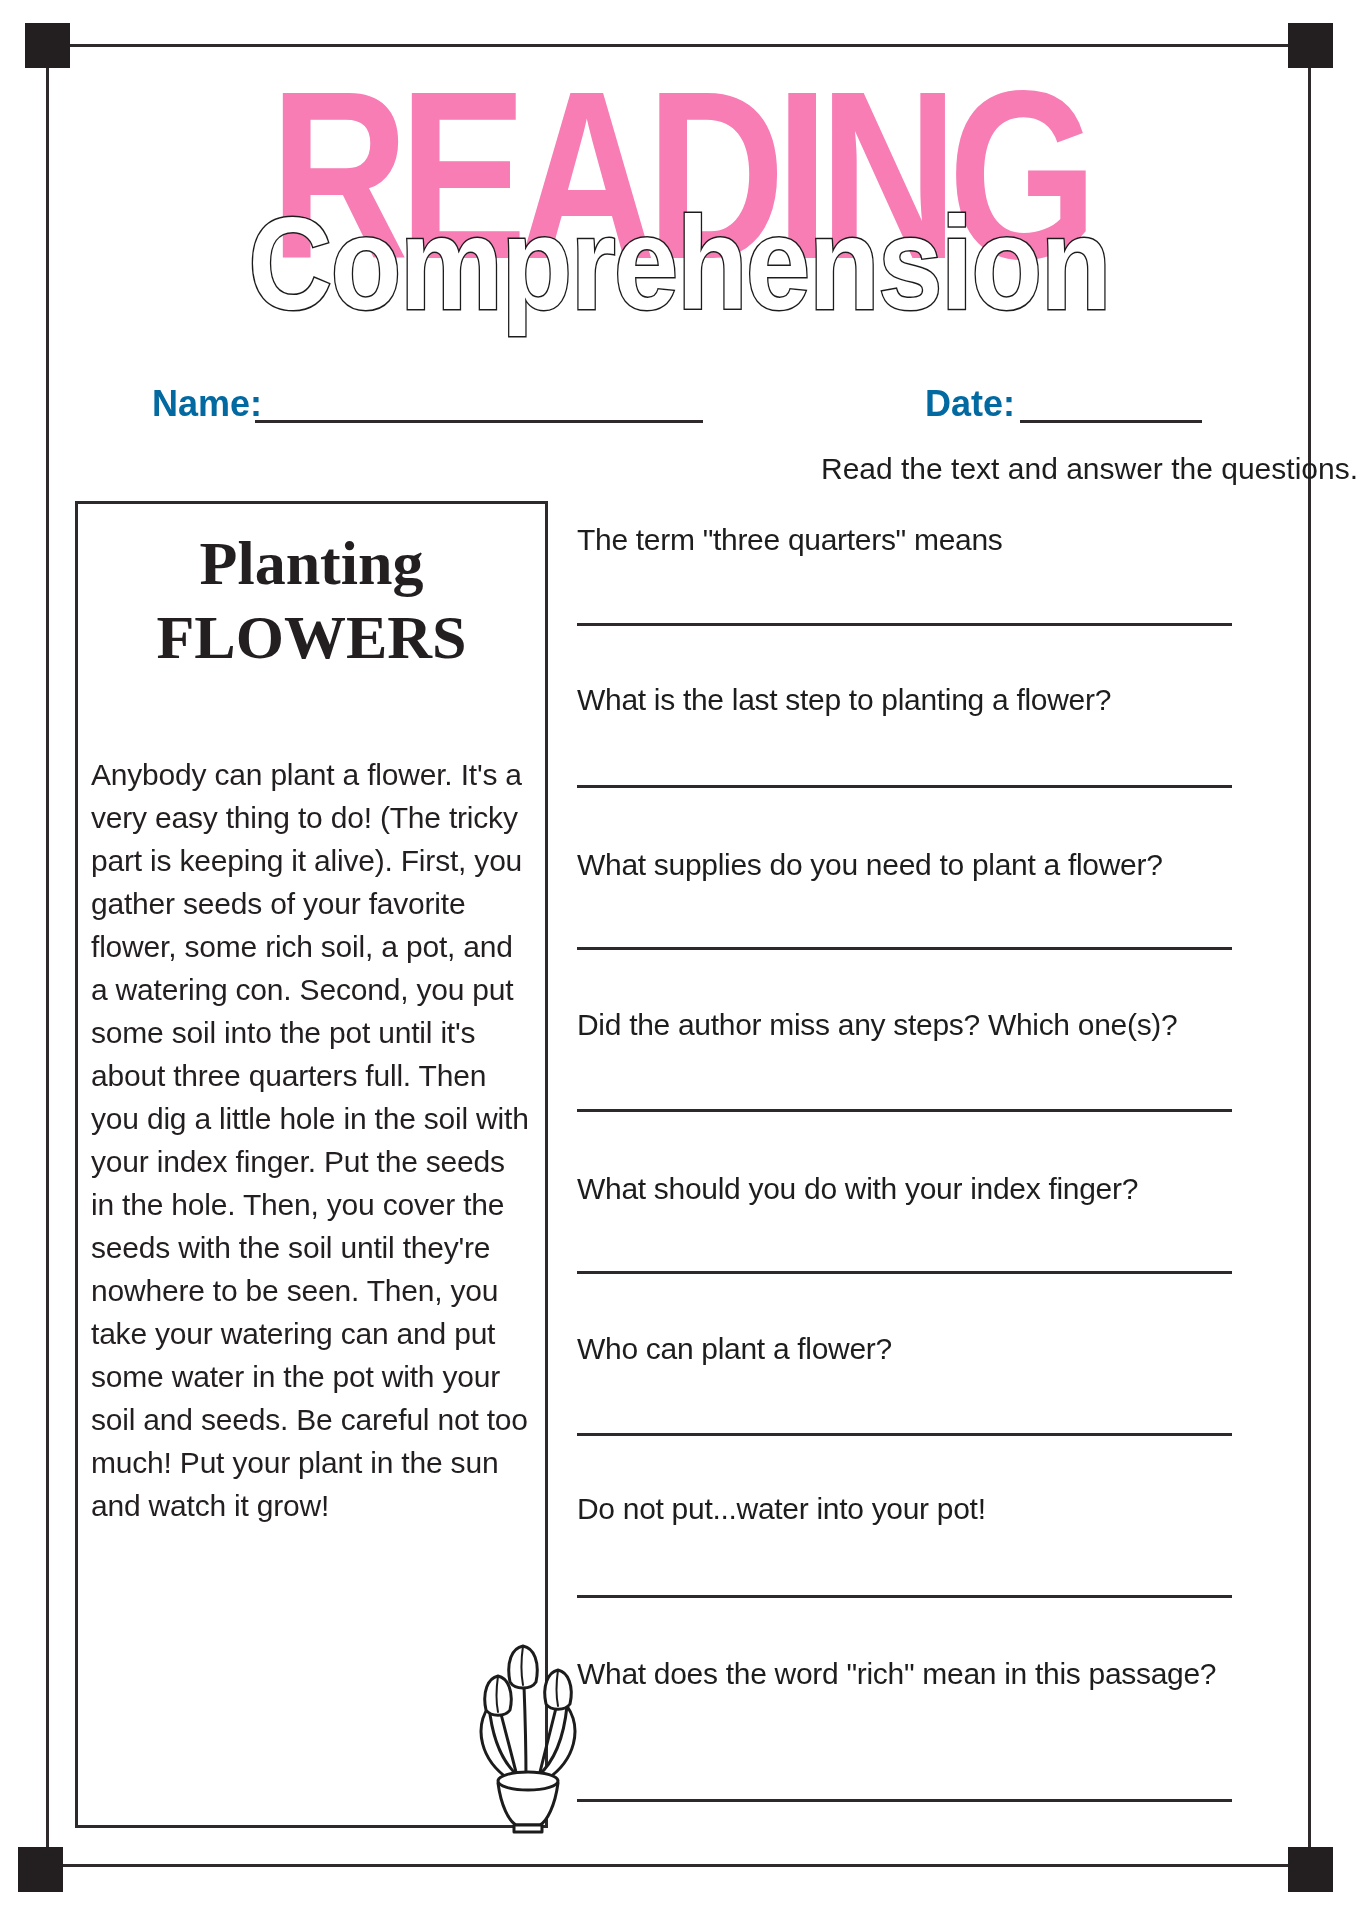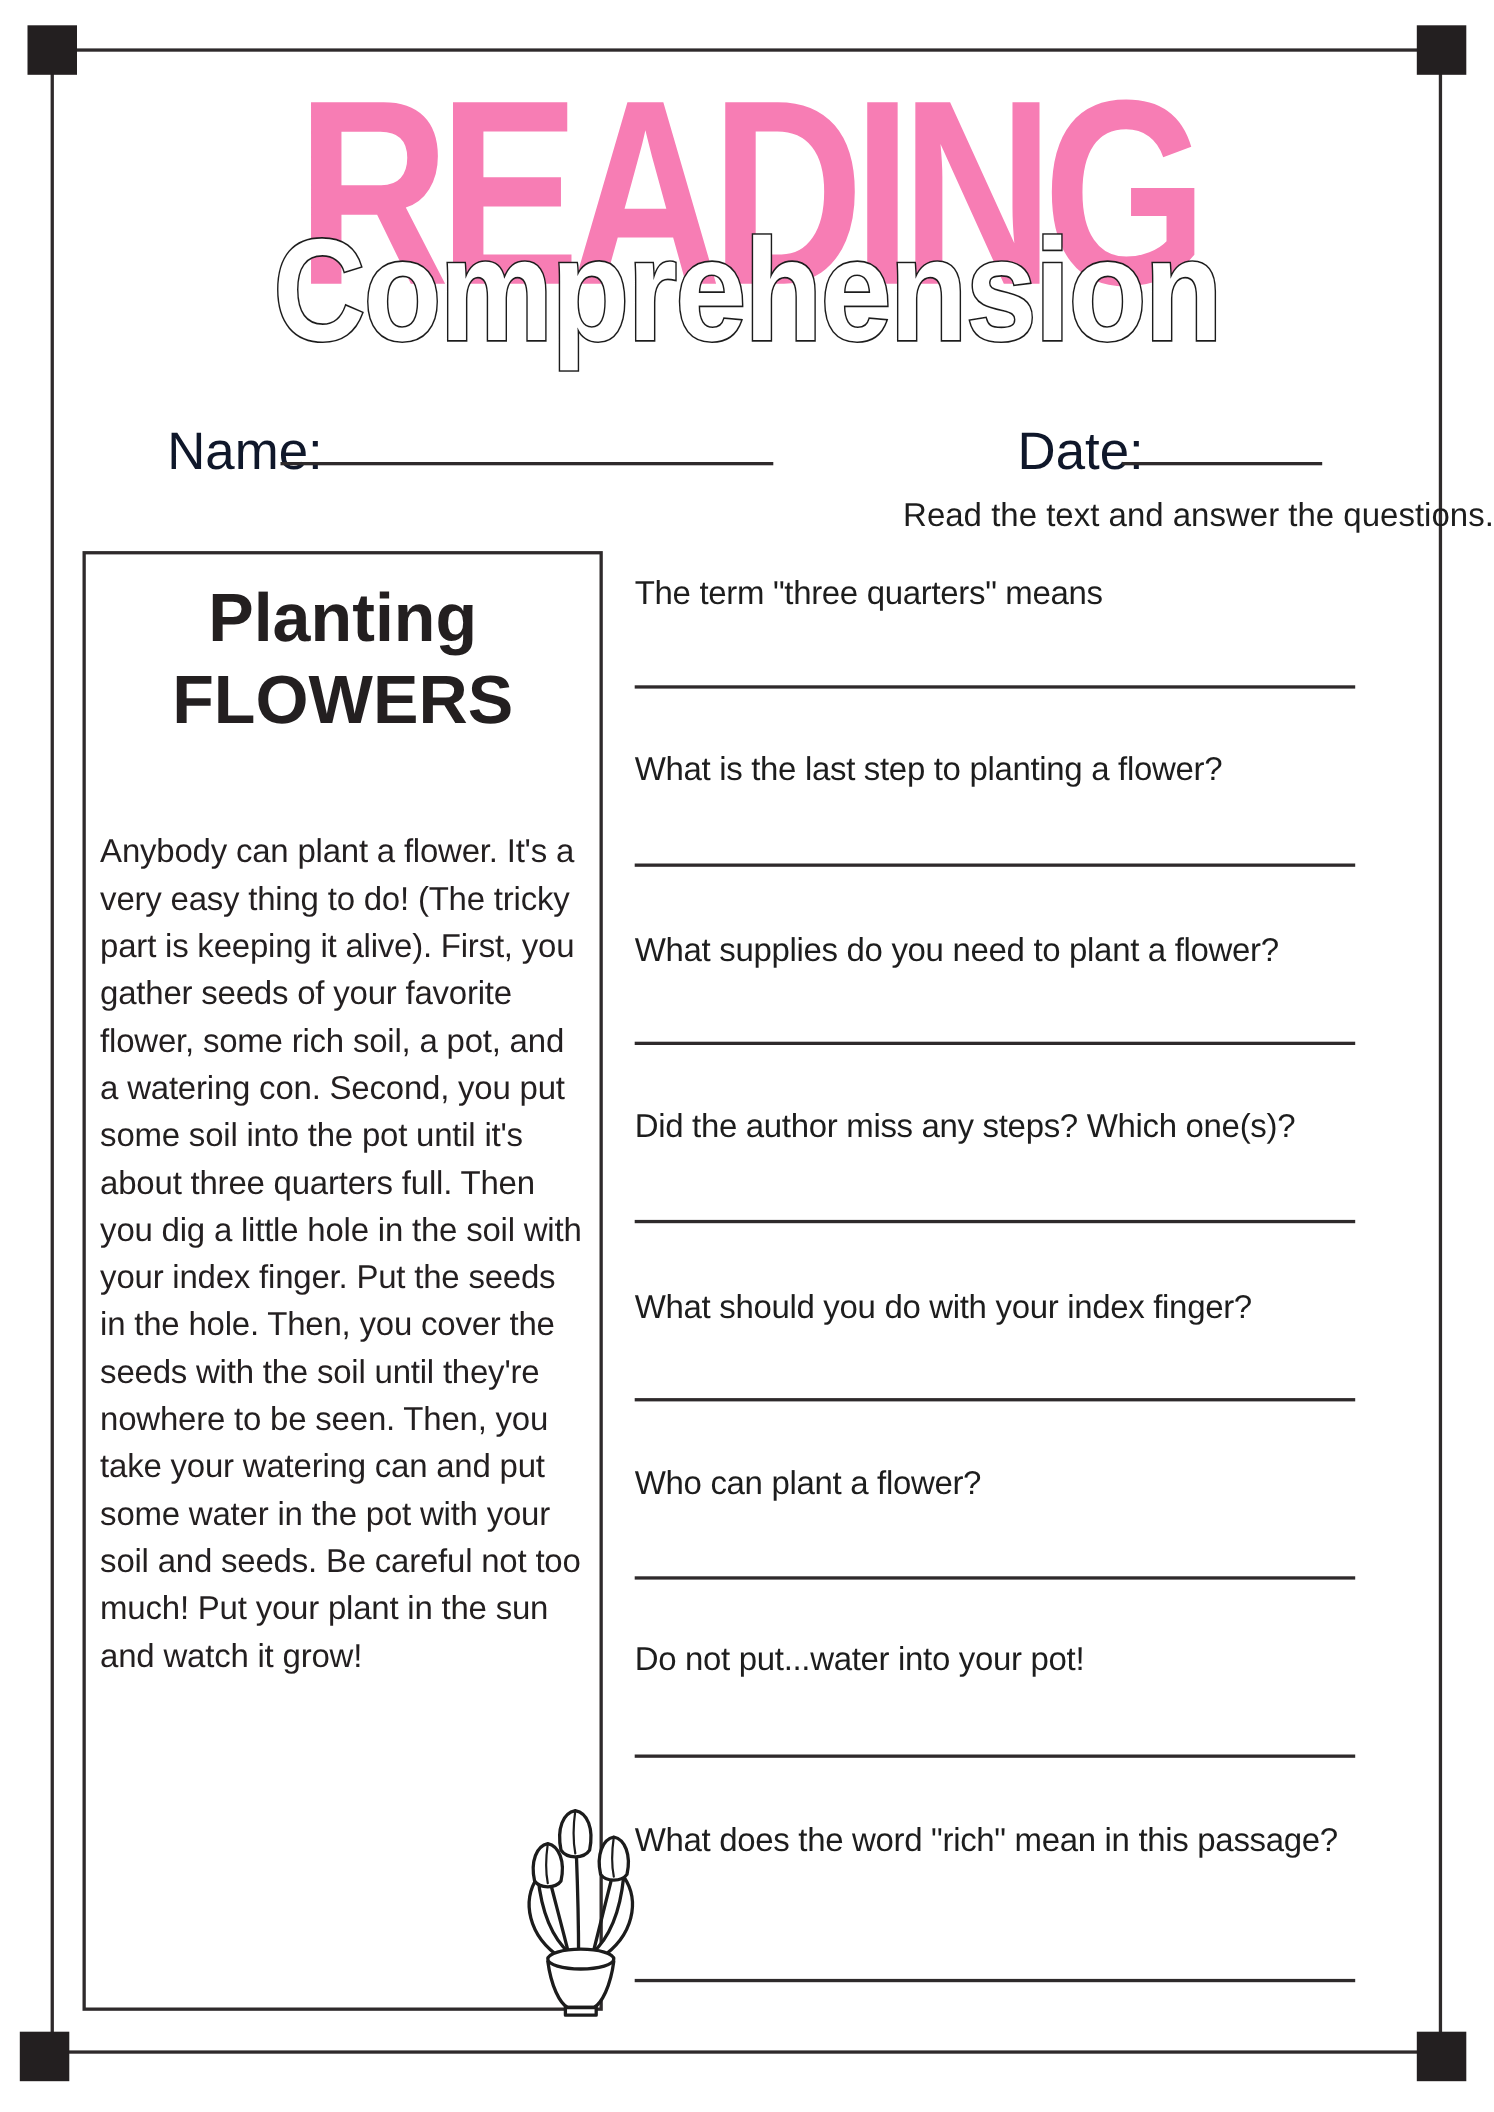--- a/index.html
+++ b/index.html
@@ -26,38 +26,38 @@
     color:#f77db4;transform:scaleX(0.80);transform-origin:50% 0;
     white-space:nowrap;z-index:1;
   }
   .title-comprehension{
     position:absolute;left:0;right:0;top:198px;text-align:center;
     font-size:132px;line-height:1;font-weight:700;letter-spacing:-2px;
     color:#ffffff;-webkit-text-stroke:3px #1c1c1c;paint-order:stroke fill;
     transform:scaleX(0.88);transform-origin:50% 0;white-space:nowrap;z-index:2;
   }
   
-  .label{position:absolute;font-size:48px;font-weight:400;color:#0f172a;}
+  .label{position:absolute;font-size:36px;font-weight:700;color:#0369a1;}
   .name-label{left:152px;top:383px;}
   .date-label{left:925px;top:383px;text-align:right;}
   .blank{position:absolute;border-bottom:3px solid #2e2a2b;height:34px;background:transparent;}
   .name-blank{left:255px;top:386px;width:448px;}
   .date-blank{left:1020px;top:386px;width:182px;}
   .instruction{
     position:absolute;left:0;right:0;top:452px;text-align:right;
     font-size:30px;color:#1d1d1d;
   }
   
   .passage-box{
     position:absolute;left:75px;top:501px;width:473px;height:1327px;
     border:3px solid #2e2a2b;box-sizing:border-box;background:#fff;
   }
   .passage-title{
     margin-top:22px;text-align:center;font-size:62px;line-height:1.2;
-    font-weight:700;color:#231f20;
+    font-weight:700;color:#231f20;font-family:Liberation Serif, serif;
   }
   .passage-body{
     margin-top:78px;padding:0 13px;text-align:left;
     font-size:30px;line-height:43px;color:#231f20;letter-spacing:-0.2px;
   }
   
   .question{
     position:absolute;left:577px;width:660px;font-size:30px;line-height:48px;
     color:#1d1d1d;letter-spacing:-0.3px;
   }

